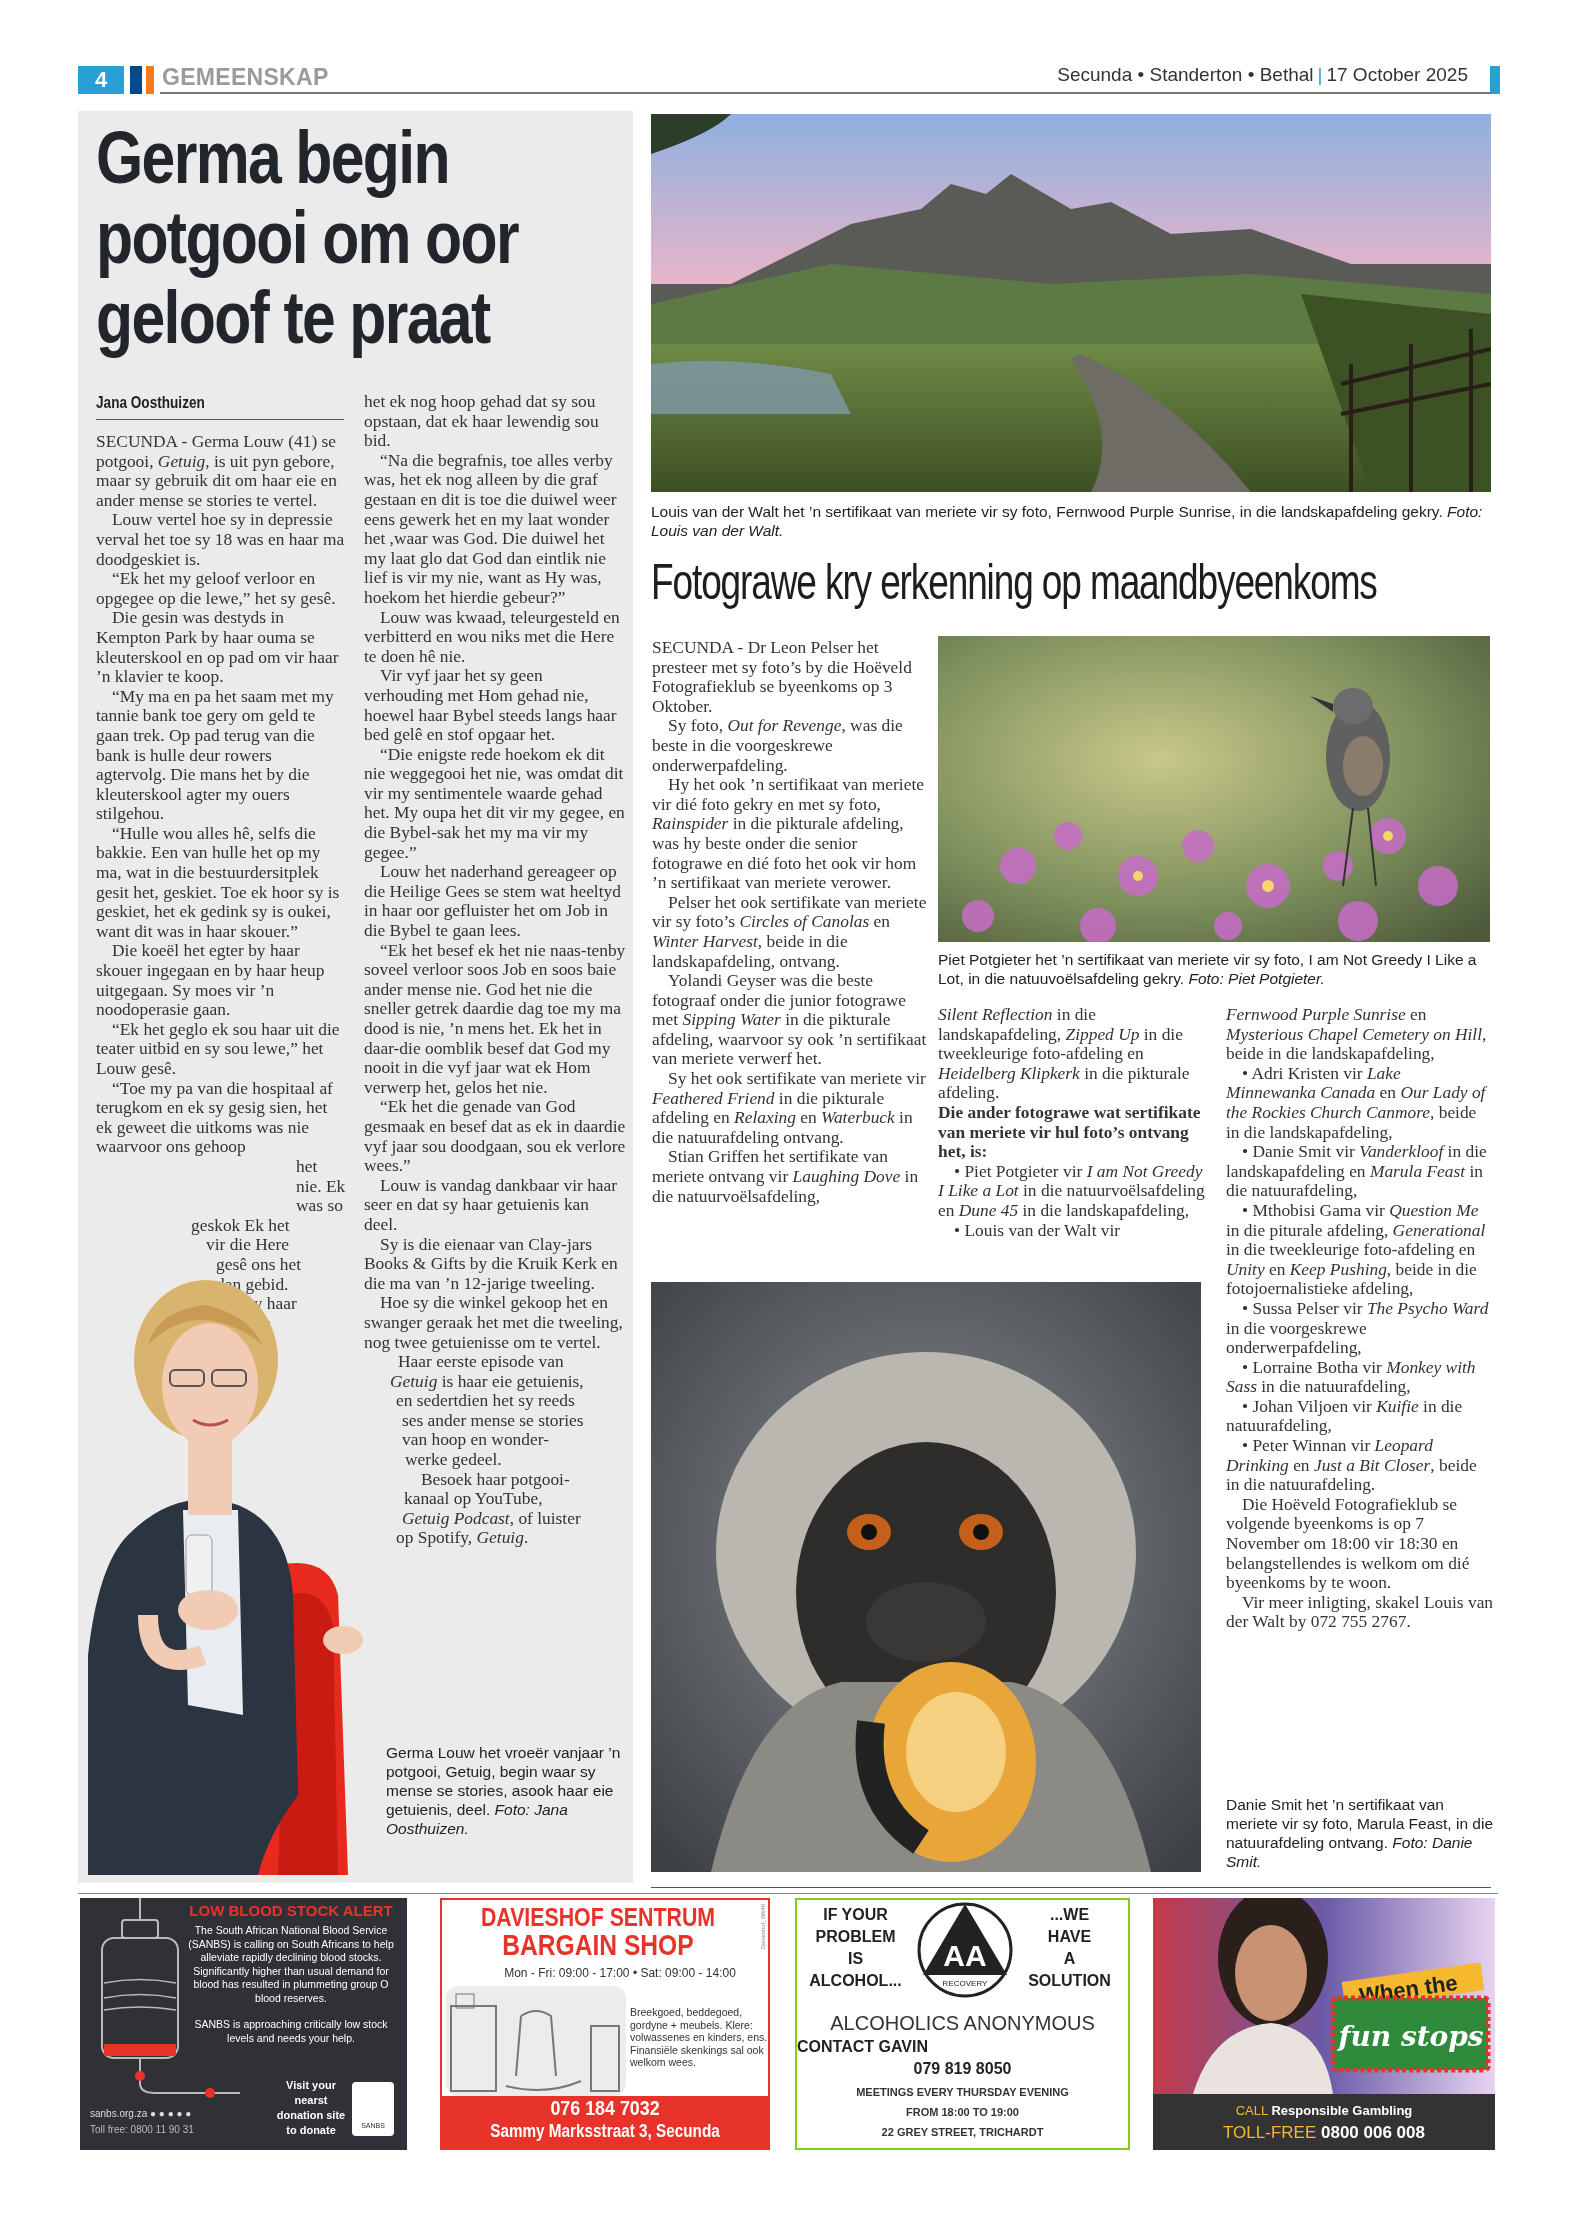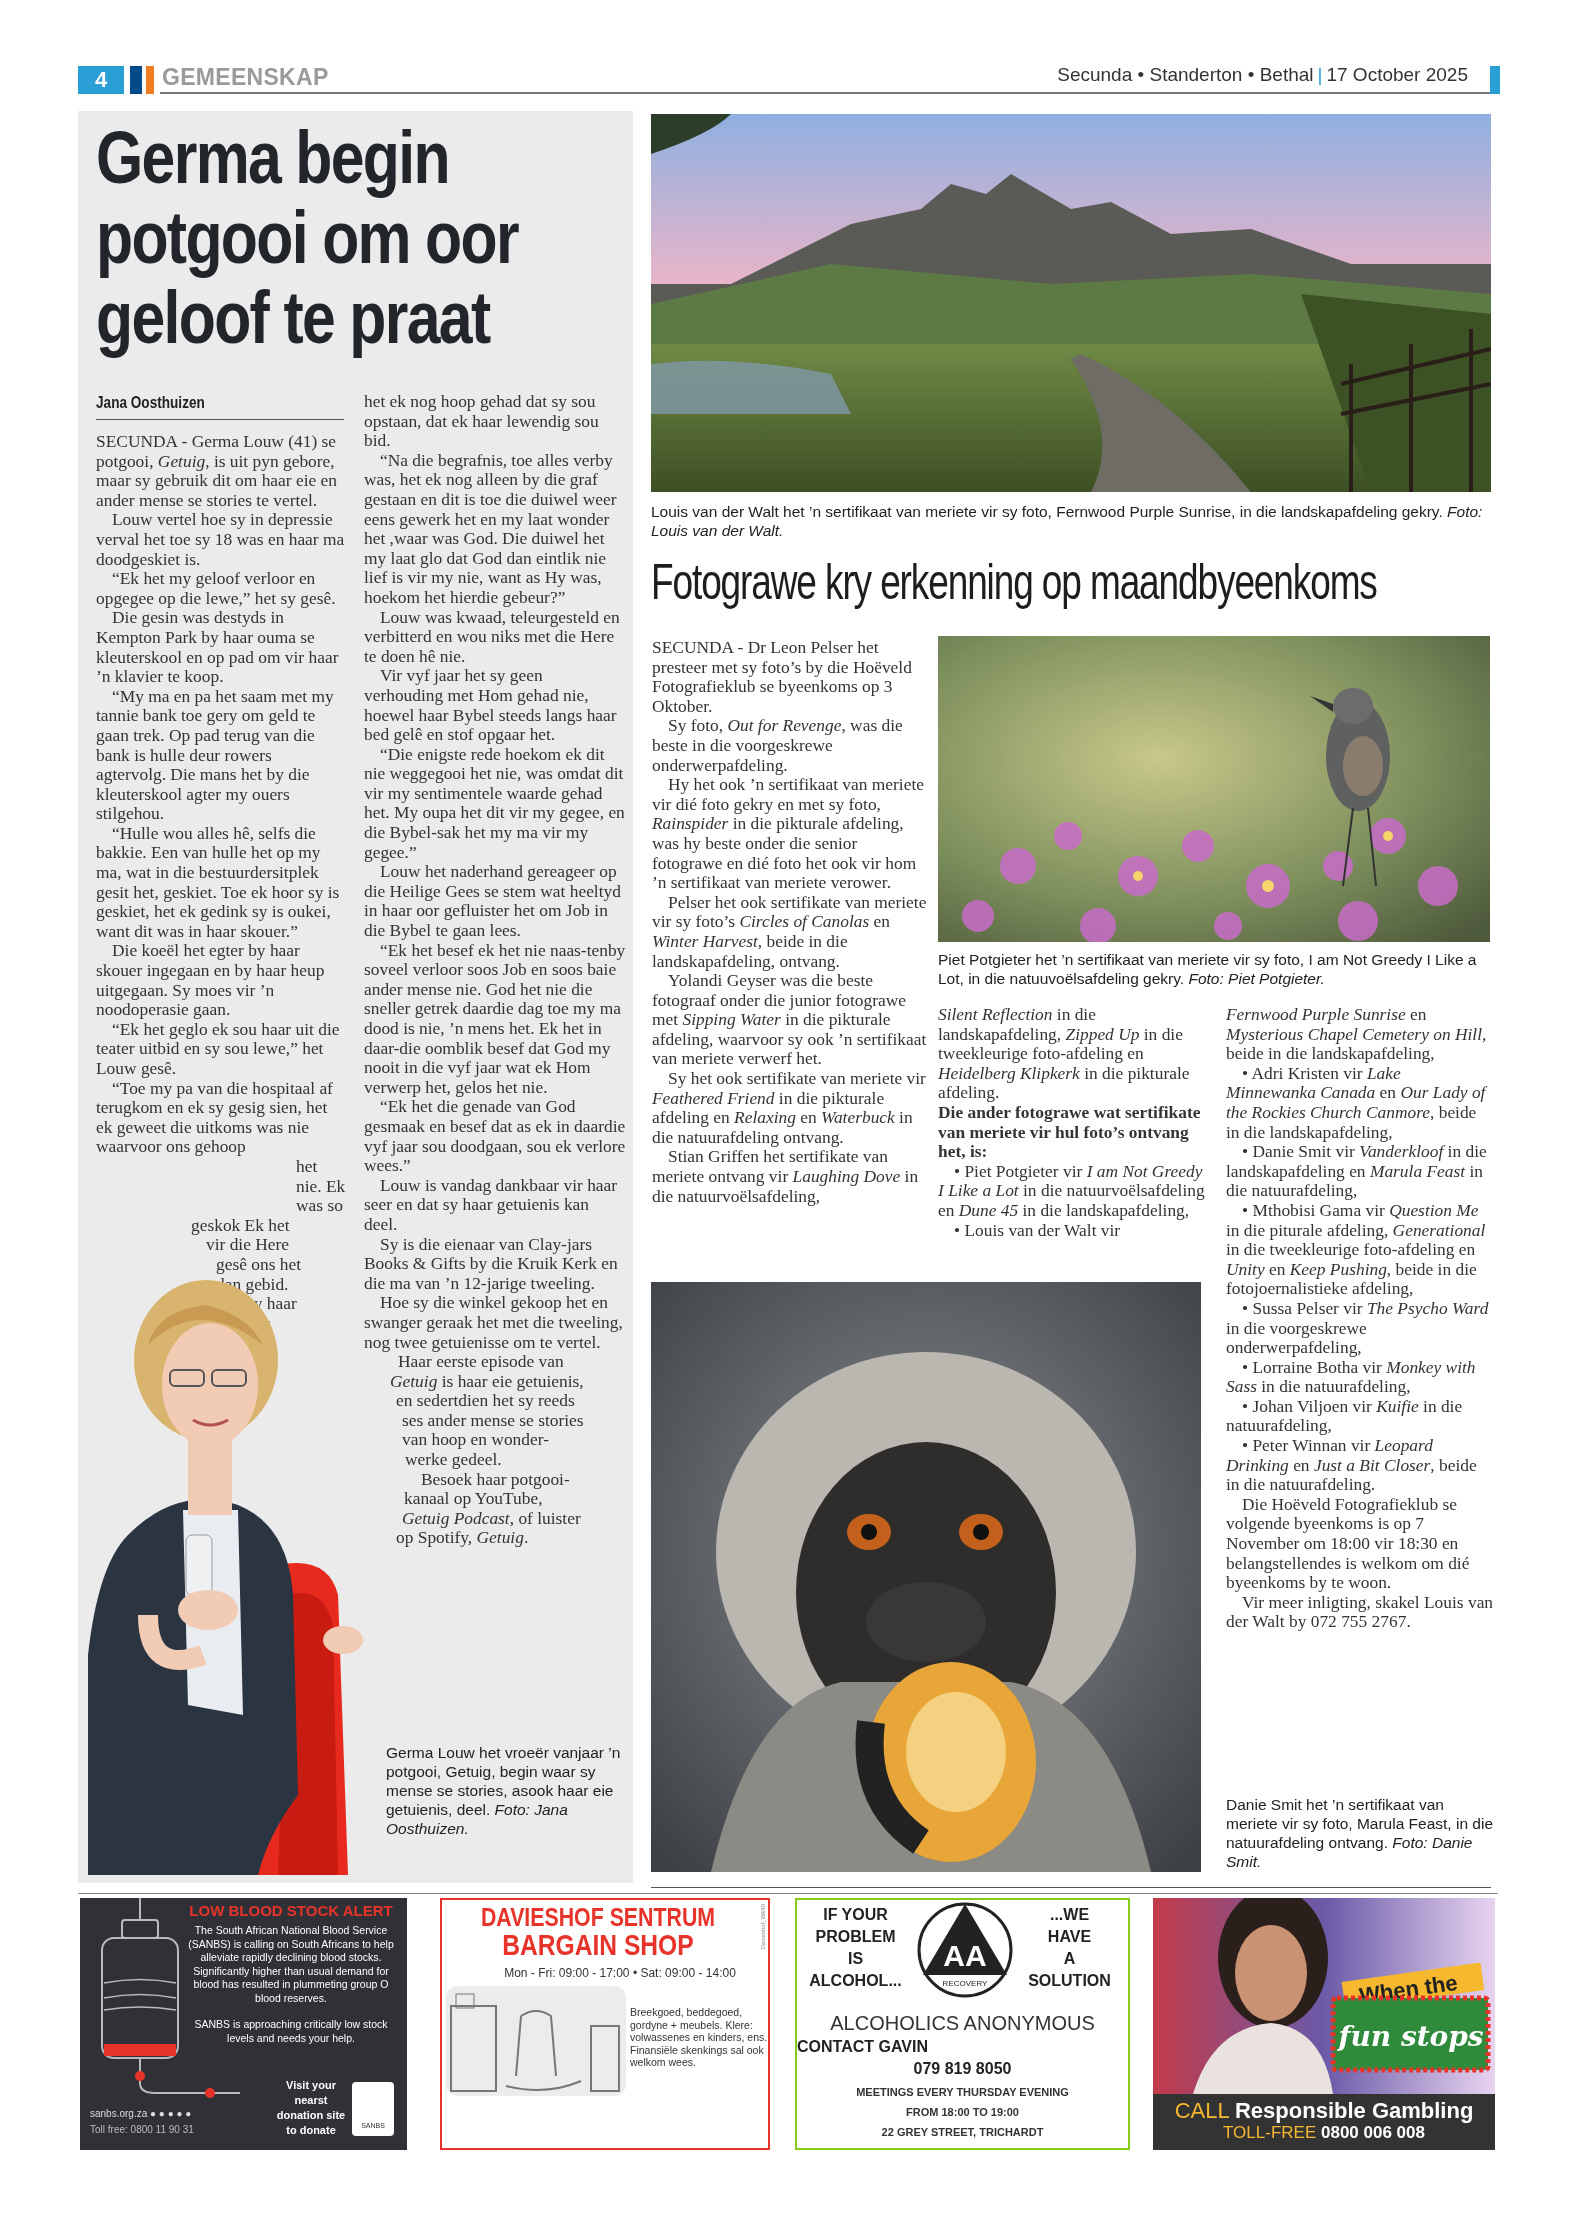--- a/index.html
+++ b/index.html
@@ -298,20 +298,24 @@
   <div class="abs" style="right:2px;top:4px;font-size:6px;color:#888;writing-mode:vertical-rl;transform:rotate(180deg)">Davieshof_Wk40</div>
   <div class="abs" style="left:0;top:66px;width:356px;text-align:center;font-size:12px;color:#333">Mon - Fri: 09:00 - 17:00 • Sat: 09:00 - 14:00</div>
   <svg class="abs" style="left:4px;top:86px" width="180" height="110" viewBox="0 0 180 110">
     <rect width="180" height="110" rx="12" fill="#ececec"></rect>
     <rect x="5" y="20" width="45" height="85" fill="none" stroke="#777" stroke-width="2"></rect>
     <rect x="10" y="8" width="18" height="14" fill="none" stroke="#777"></rect>
     <path d="M75 30 Q90 20 105 30 L110 90 M75 30 L70 90 M60 100 Q100 110 135 95" stroke="#777" stroke-width="2" fill="none"></path>
     <rect x="145" y="40" width="28" height="65" fill="none" stroke="#777" stroke-width="2"></rect>
   </svg>
   <div class="abs" style="left:188px;top:106px;width:140px;font-size:10.5px;line-height:12.5px;color:#333">Breekgoed, beddegoed, gordyne + meubels. Klere: volwassenes en kinders, ens. Finansiële skenkings sal ook welkom wees.</div>
+  <div class="abs" style="left:0;bottom:0;width:326px;height:52px;background:#e8332a">
+    <div style="text-align:center;color:#fff;font-weight:bold;font-size:21px;line-height:24px;transform:scaleX(.85)">076 184 7032</div>
+    <div style="text-align:center;color:#fff;font-weight:bold;font-size:18px;line-height:22px;transform:scaleX(.85)">Sammy Marksstraat 3, Secunda</div>
+  </div>
 </div>
 
 <div class="abs ad ad3">
   <div class="abs" style="left:6px;top:4px;width:105px;text-align:center;font-weight:bold;font-size:16px;line-height:22px;color:#222" id="aa-left">
       <div>IF YOUR</div>
       <div>PROBLEM</div>
       <div>IS</div>
       <div>ALCOHOL...</div>
     </div>
   <div class="abs" style="left:220px;top:4px;width:105px;text-align:center;font-weight:bold;font-size:16px;line-height:22px;color:#222" id="aa-right">
@@ -346,16 +350,16 @@
     <rect width="342" height="196" fill="url(#slot)"></rect>
     <ellipse cx="120" cy="60" rx="55" ry="70" fill="#2a1f1a"></ellipse>
     <ellipse cx="118" cy="75" rx="36" ry="48" fill="#c99272"></ellipse>
     <path d="M40 196 Q60 130 118 125 Q170 130 180 196Z" fill="#e9e2de"></path>
     <rect x="190" y="74" width="140" height="28" fill="#f5b82e" transform="rotate(-8 260 88)"></rect>
     <text x="255" y="98" font-family="Liberation Sans, sans-serif" font-size="22" font-weight="bold" fill="#222" text-anchor="middle" transform="rotate(-8 260 88)">When the</text>
     <rect x="180" y="100" width="155" height="72" rx="4" fill="#2f8a3c" stroke="#e8332a" stroke-width="5" stroke-dasharray="4 3"></rect>
     <text x="258" y="148" font-family="DejaVu Serif, serif" font-style="italic" font-size="28" font-weight="bold" fill="#fff" text-anchor="middle">fun stops</text>
   </svg>
   <div class="abs" style="left:0;top:196px;width:342px;height:56px;background:#333;text-align:center;padding-top:6px">
-    <div style="font-size:22px;line-height:22px"><span style="color:#f5b82e">CALL</span> <span style="color:#fff;font-weight:bold">Responsible Gambling</span></div>
+    <div style="font-size:13px;line-height:22px"><span style="color:#f5b82e">CALL</span> <span style="color:#fff;font-weight:bold">Responsible Gambling</span></div>
     <div style="font-size:17px;line-height:22px"><span style="color:#f5b82e">TOLL-FREE</span> <span style="color:#fff;font-weight:bold">0800 006 008</span></div>
   </div>
 </div>
 
 </body></html>

